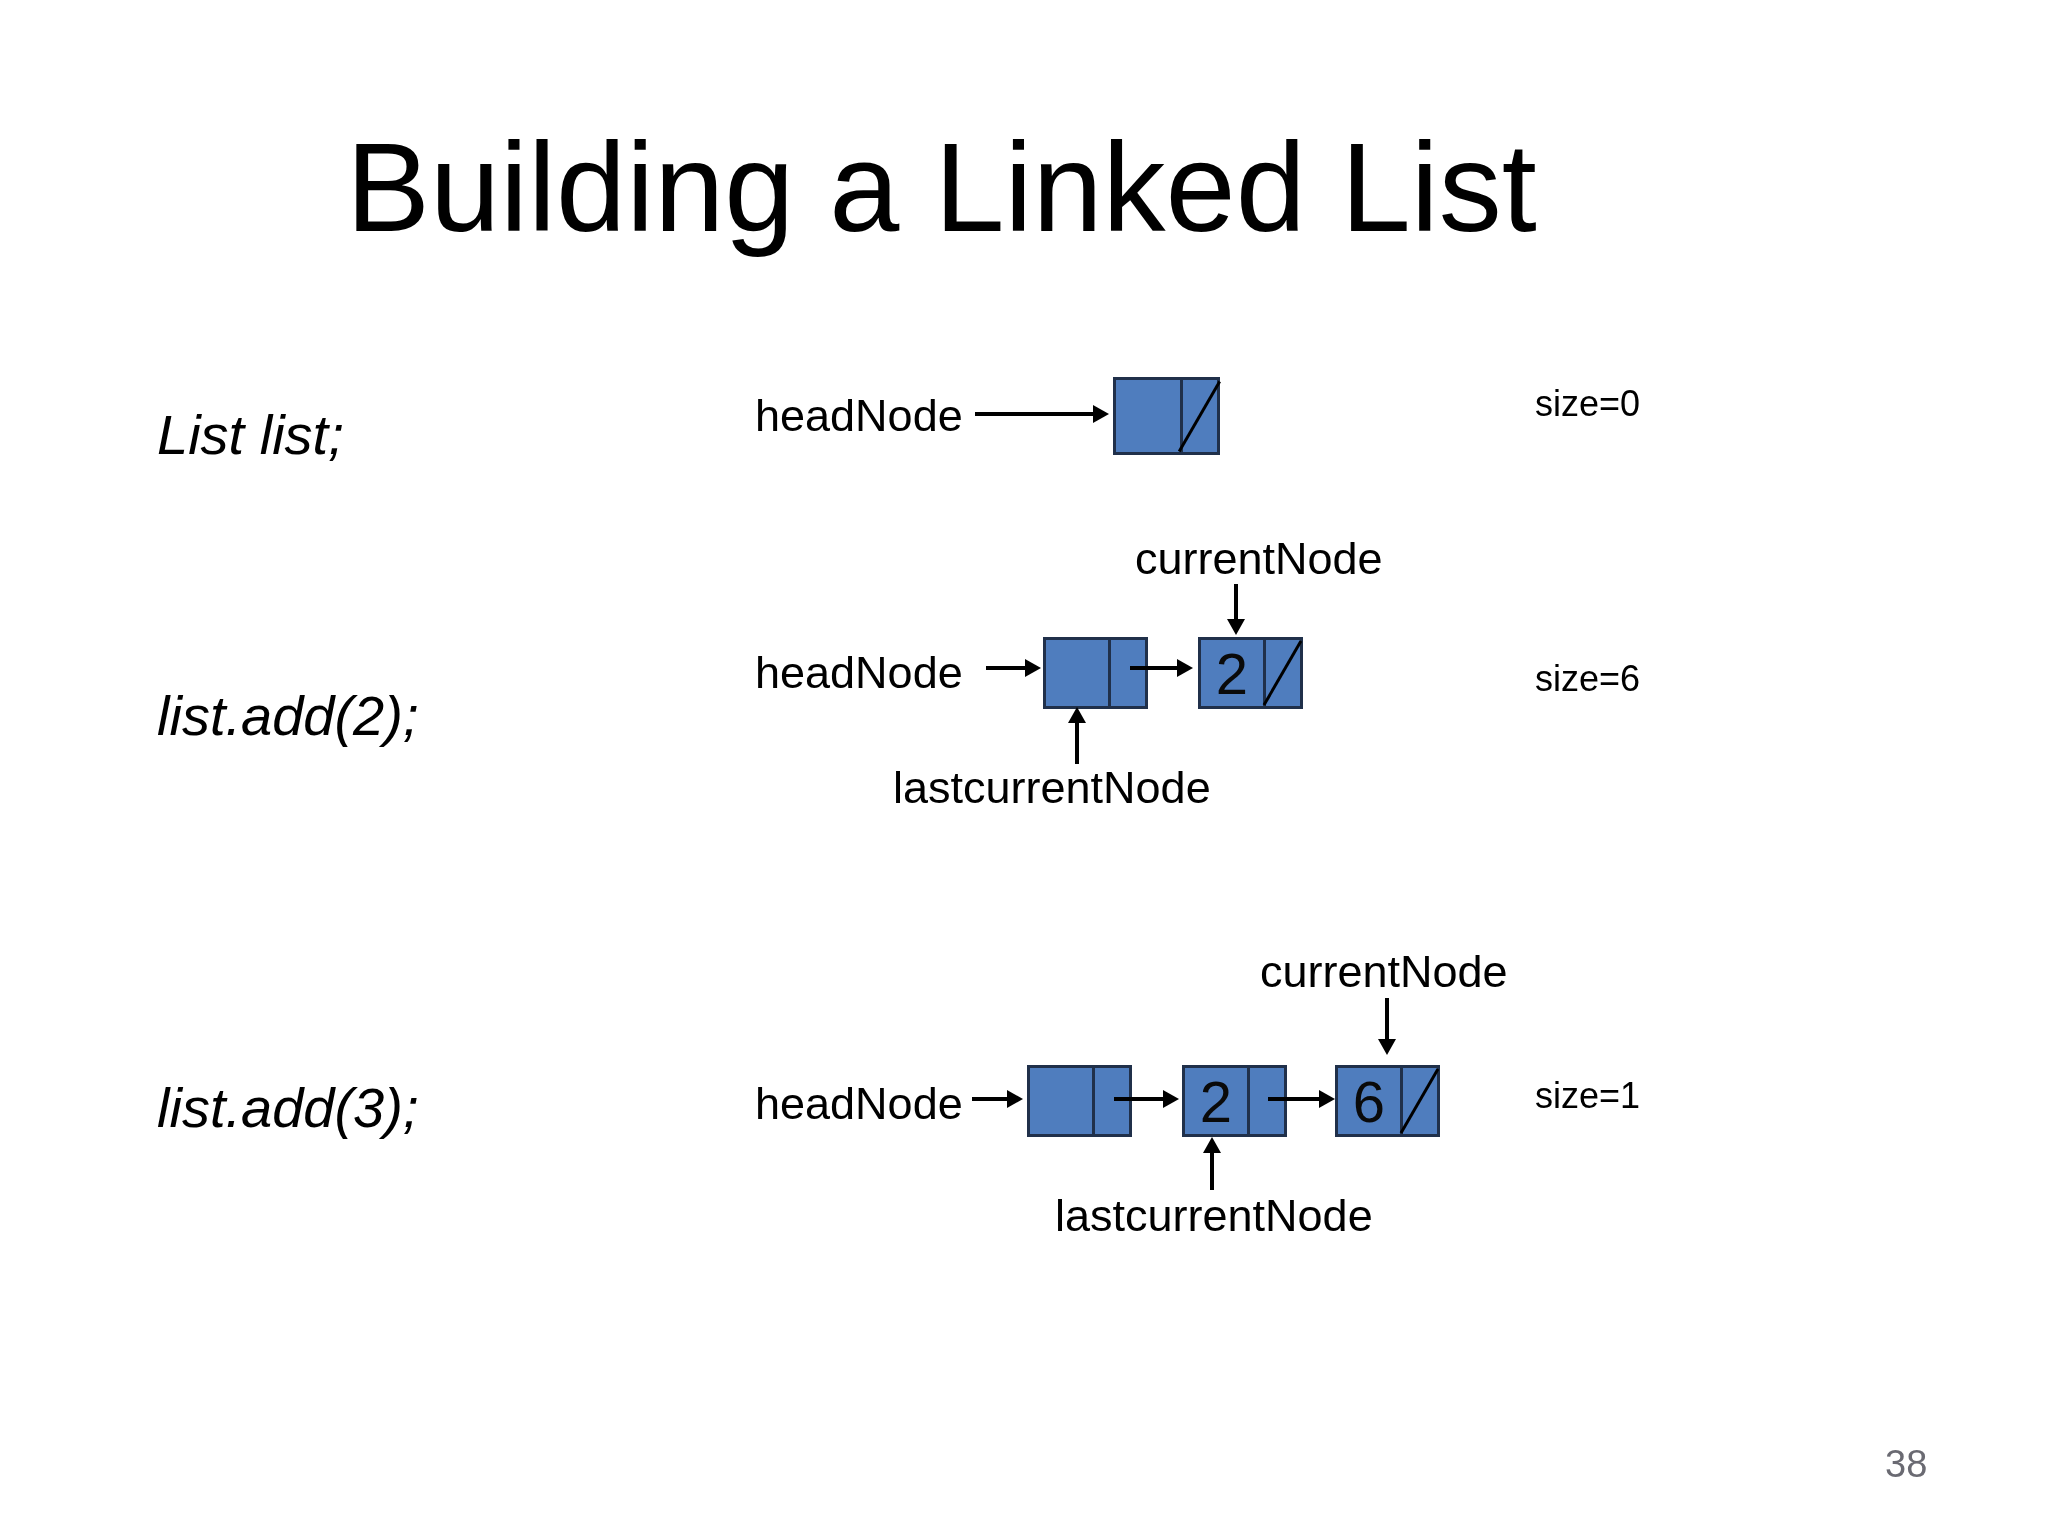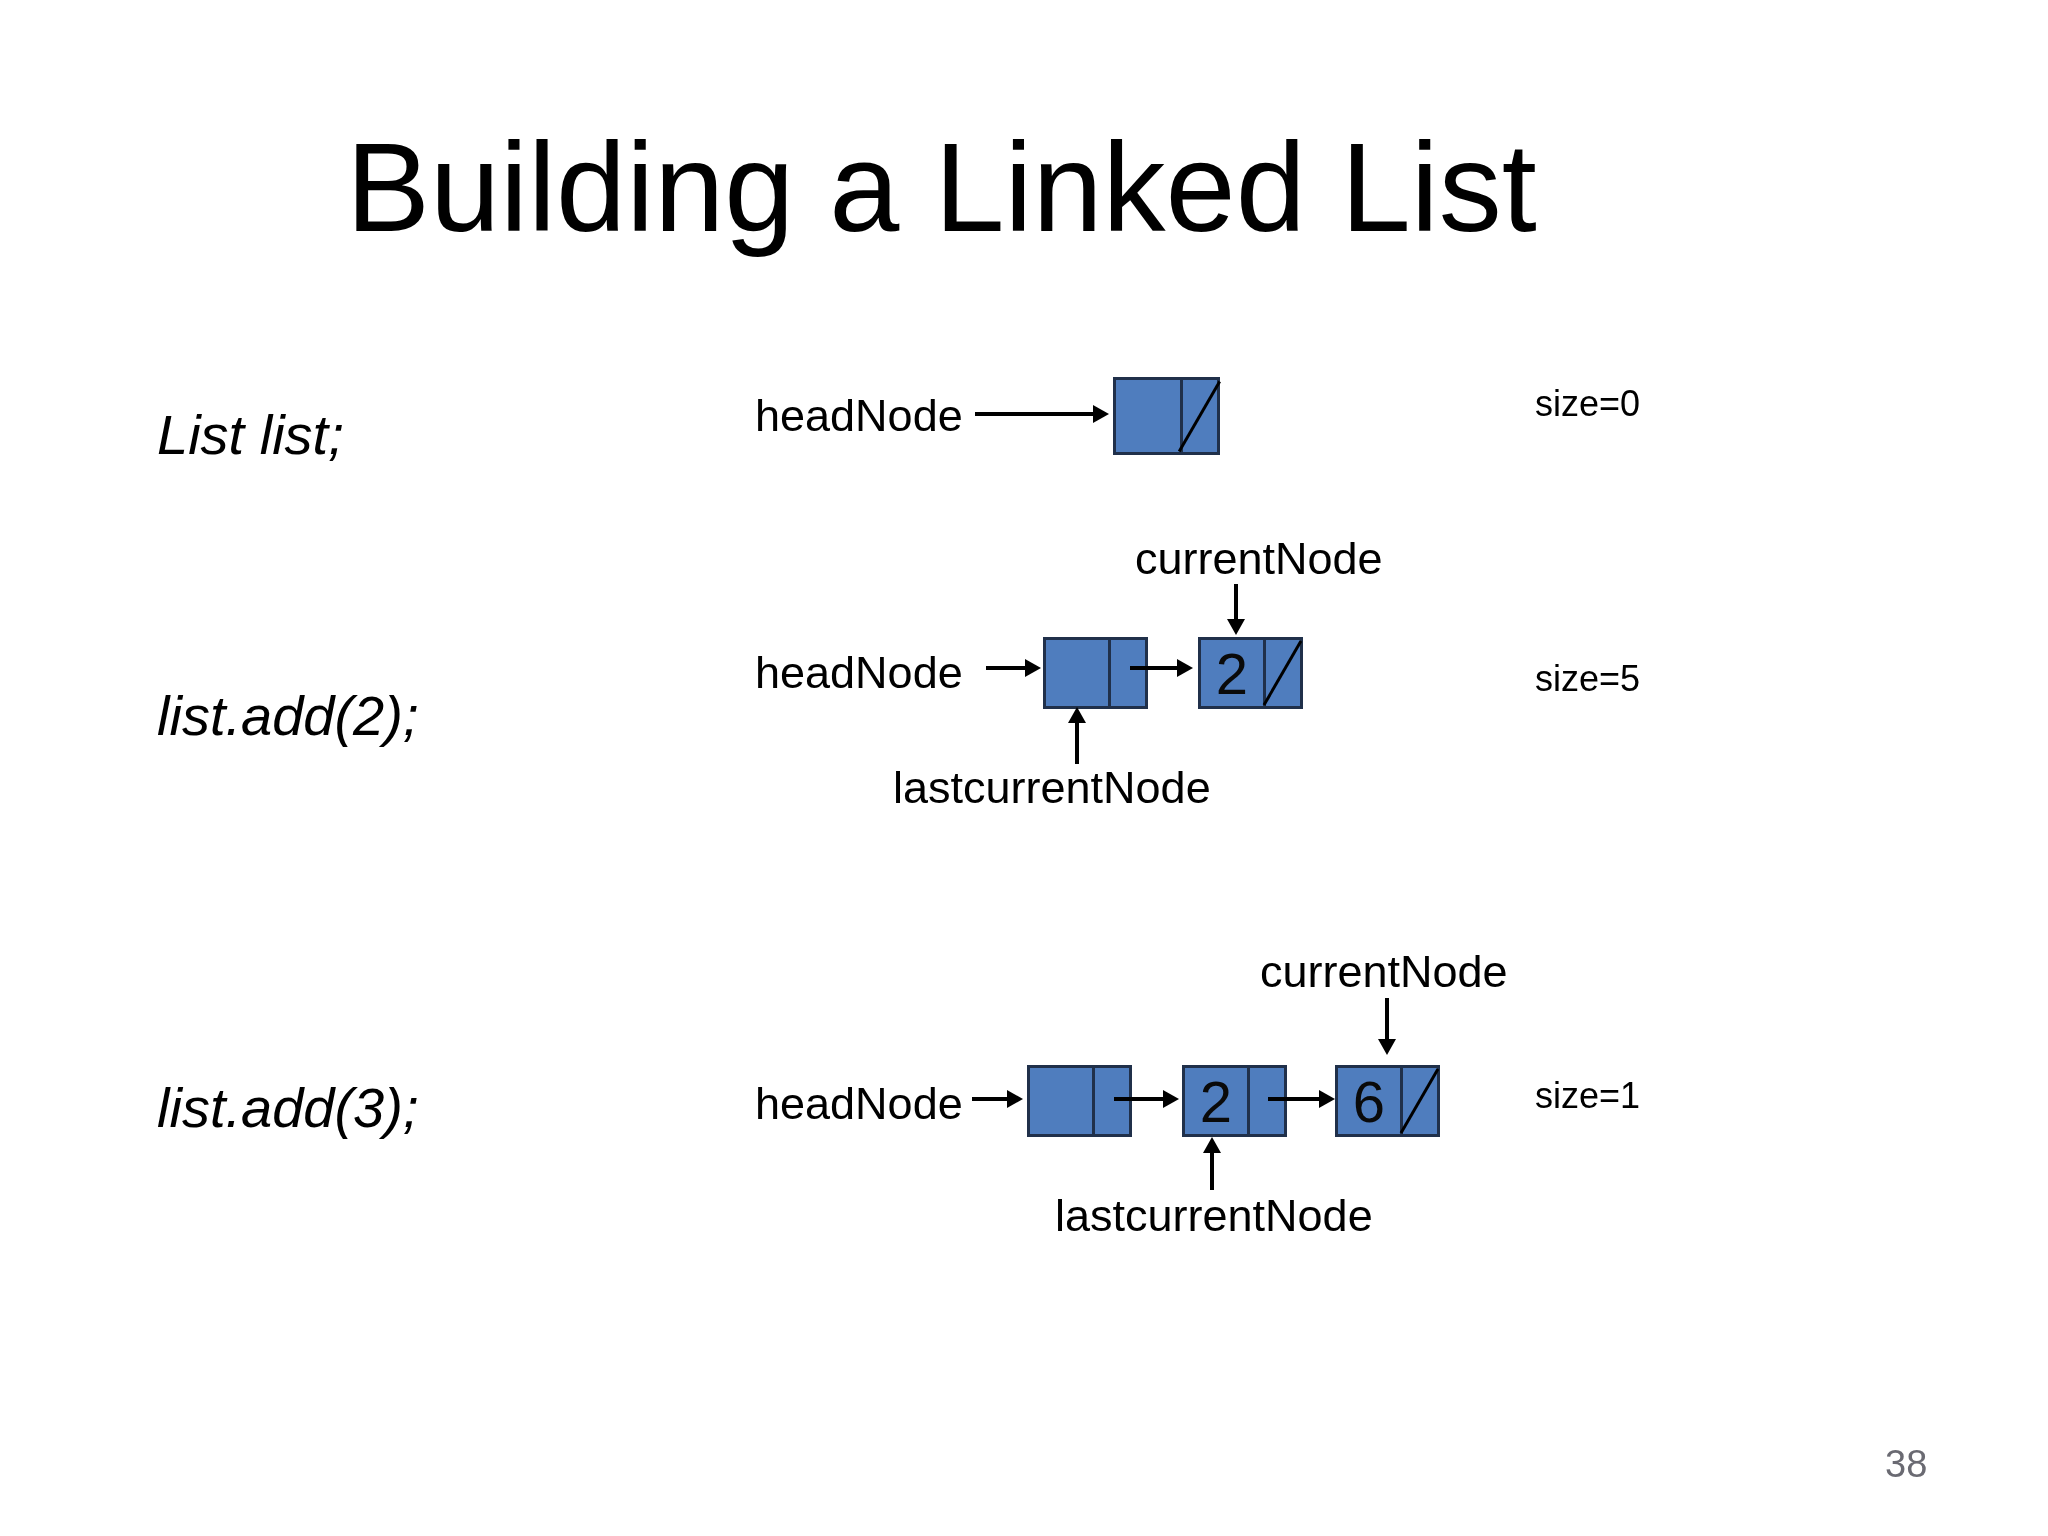--- a/index.html
+++ b/index.html
@@ -128,21 +128,21 @@
     <span class="head"></span>
   </div>
 
   <div class="node" style="left:1198px;top:637px;">
     <div class="data">2</div>
     <div class="next">
       <div class="slash"></div>
     </div>
   </div>
 
-  <div class="abs sz" style="left:1535px;top:658px;">size=5</div>
+  <div class="abs sz" style="left:1535px;top:658px;">size=6</div>
 
   <div class="arrow-v" style="left:1075px;top:722px;height:42px;">
     <span class="head-up"></span>
   </div>
 
   <div class="abs lbl" style="left:893px;top:762px;">lastcurrentNode</div>
 
   <div class="abs code" style="left:157px;top:1075px;">list.add(3);</div>
 
   <div class="abs lbl" style="left:1260px;top:946px;">currentNode</div>

